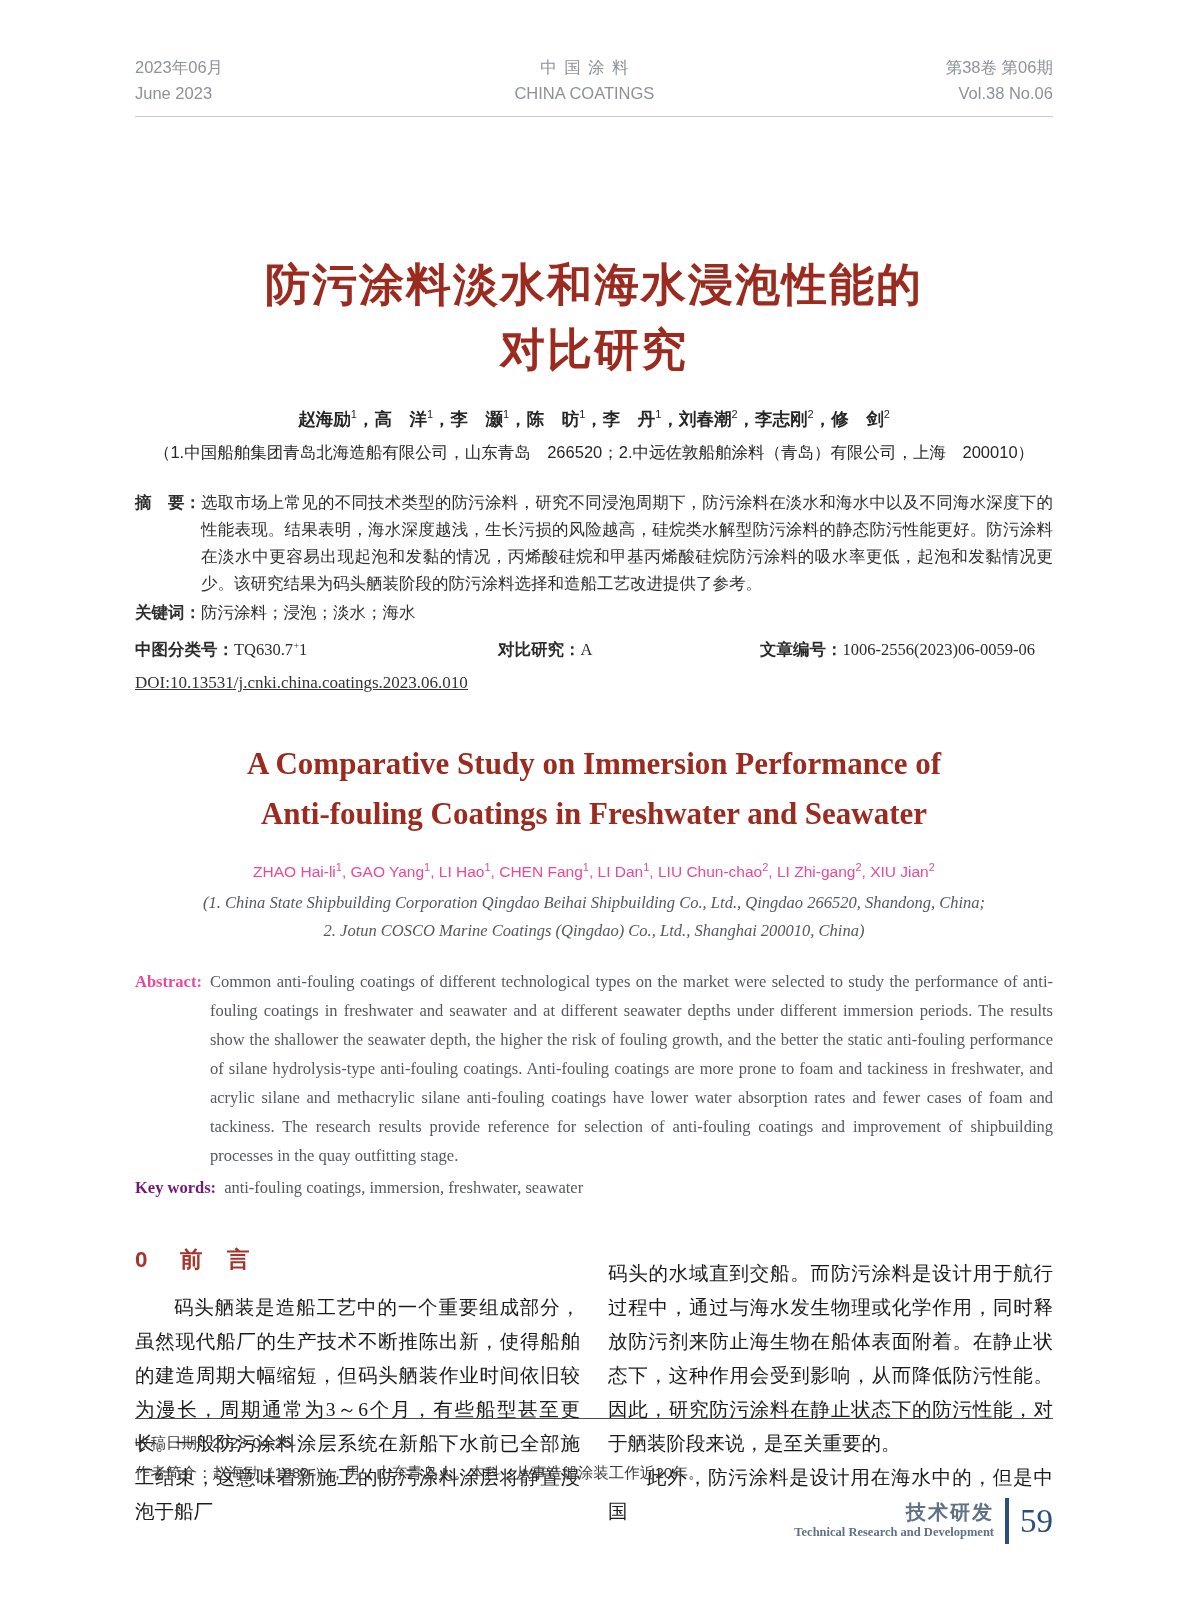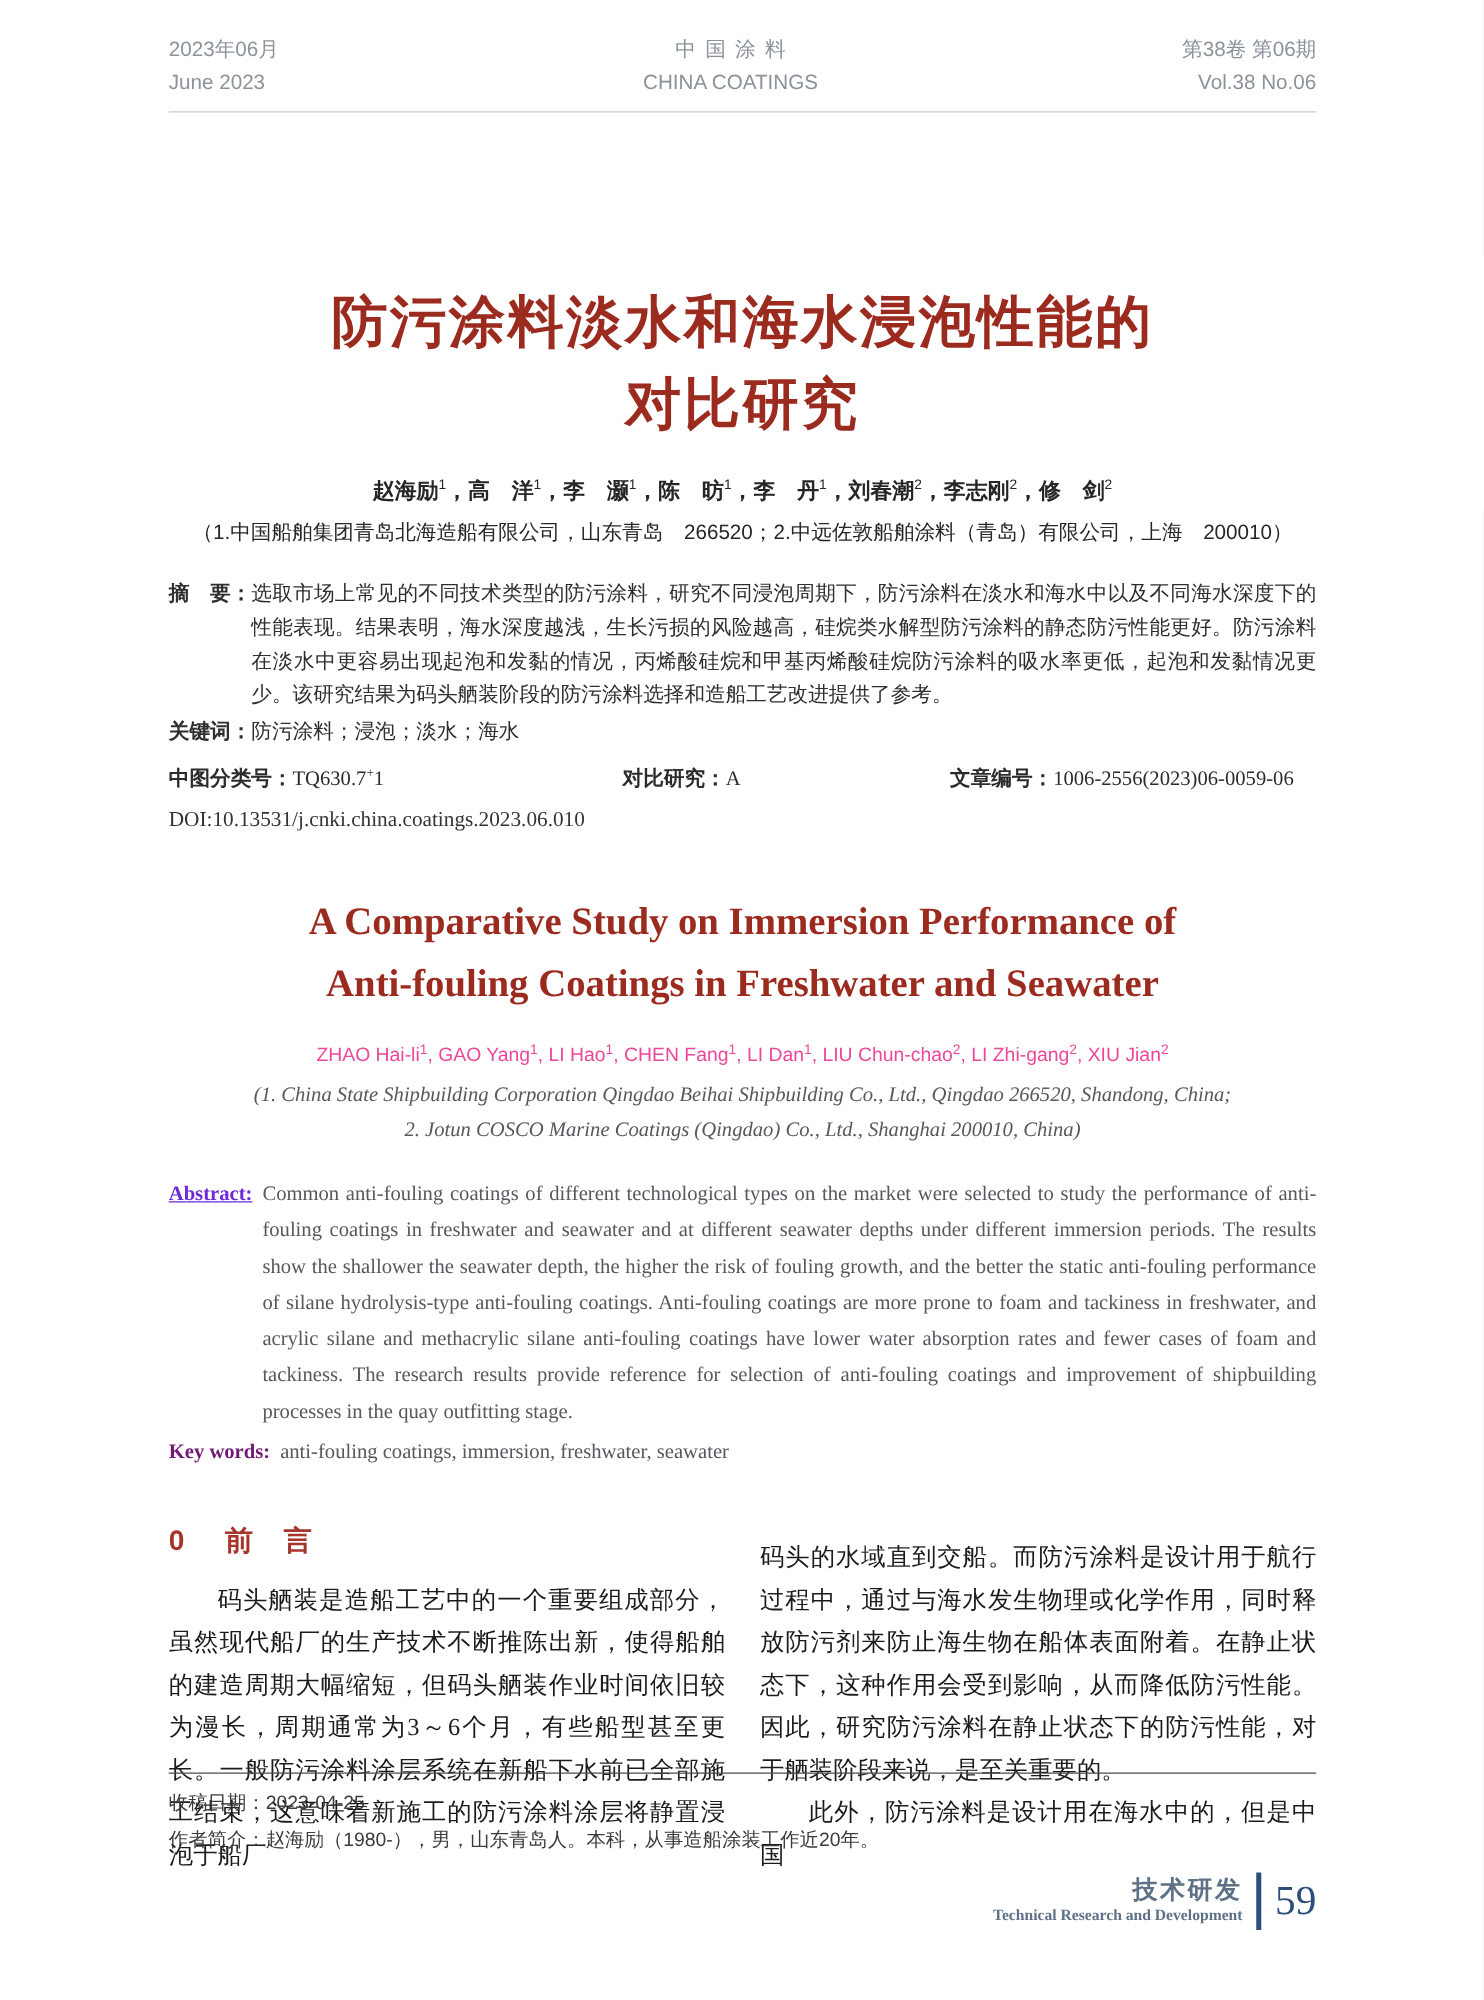--- a/index.html
+++ b/index.html
@@ -14,21 +14,21 @@
     color: #2b2b2b;
     overflow: hidden;
   }
   .content { position: absolute; left: 135px; width: 918px; top: 0; }
 
   
   .journal-header {
     display: flex;
     justify-content: space-between;
     align-items: flex-end;
-    padding-top: 28px;
+    padding-top: 55px;
     padding-bottom: 10px;
     border-bottom: 1px solid #c6cbd0;
     color: #8b9299;
     font-size: 16.5px;
     line-height: 1.55;
   }
   .journal-header .cell { white-space: nowrap; }
   .journal-header .cell.center { text-align: center; }
   .journal-header .cell.right { text-align: right; }
   .journal-cn { letter-spacing: 0.45em; margin-right: -0.45em; }
@@ -75,20 +75,21 @@
     font-family: Liberation Serif, serif;
   }
   .meta-row .m1 { width: 363px; }
   .meta-row .m2 { width: 262px; }
   .meta-row sup { font-size: 10.5px; }
   .doi-line {
     margin-top: 12px;
     font-family: "Liberation Serif", serif;
     font-size: 17px;
     color: #333;
+    text-decoration: underline;
   }
 
   
   .en-title {
     margin-top: 46px;
     text-align: center;
     font-family: "Liberation Serif", serif;
     font-weight: bold;
     font-size: 31px;
     line-height: 1.62;
@@ -109,21 +110,21 @@
     line-height: 1.7;
     color: #55585c;
   }
   .en-abstract {
     margin-top: 22px;
     font-family: "Liberation Serif", serif;
     font-size: 16.5px;
     line-height: 29px;
     color: #55585c;
   }
-  .en-abstract .label { color: #6d28d9; padding-right: 8px; text-decoration: underline; }
+  .en-abstract .label { color: #ec4899; padding-right: 8px; }
   .en-abstract .text { text-align: justify; }
   .en-keywords {
     margin-top: 3px;
     font-family: "Liberation Serif", serif;
     font-size: 16.5px;
     line-height: 29px;
     color: #55585c;
   }
   .en-keywords .label { color: #701a75; padding-right: 8px; }
 

